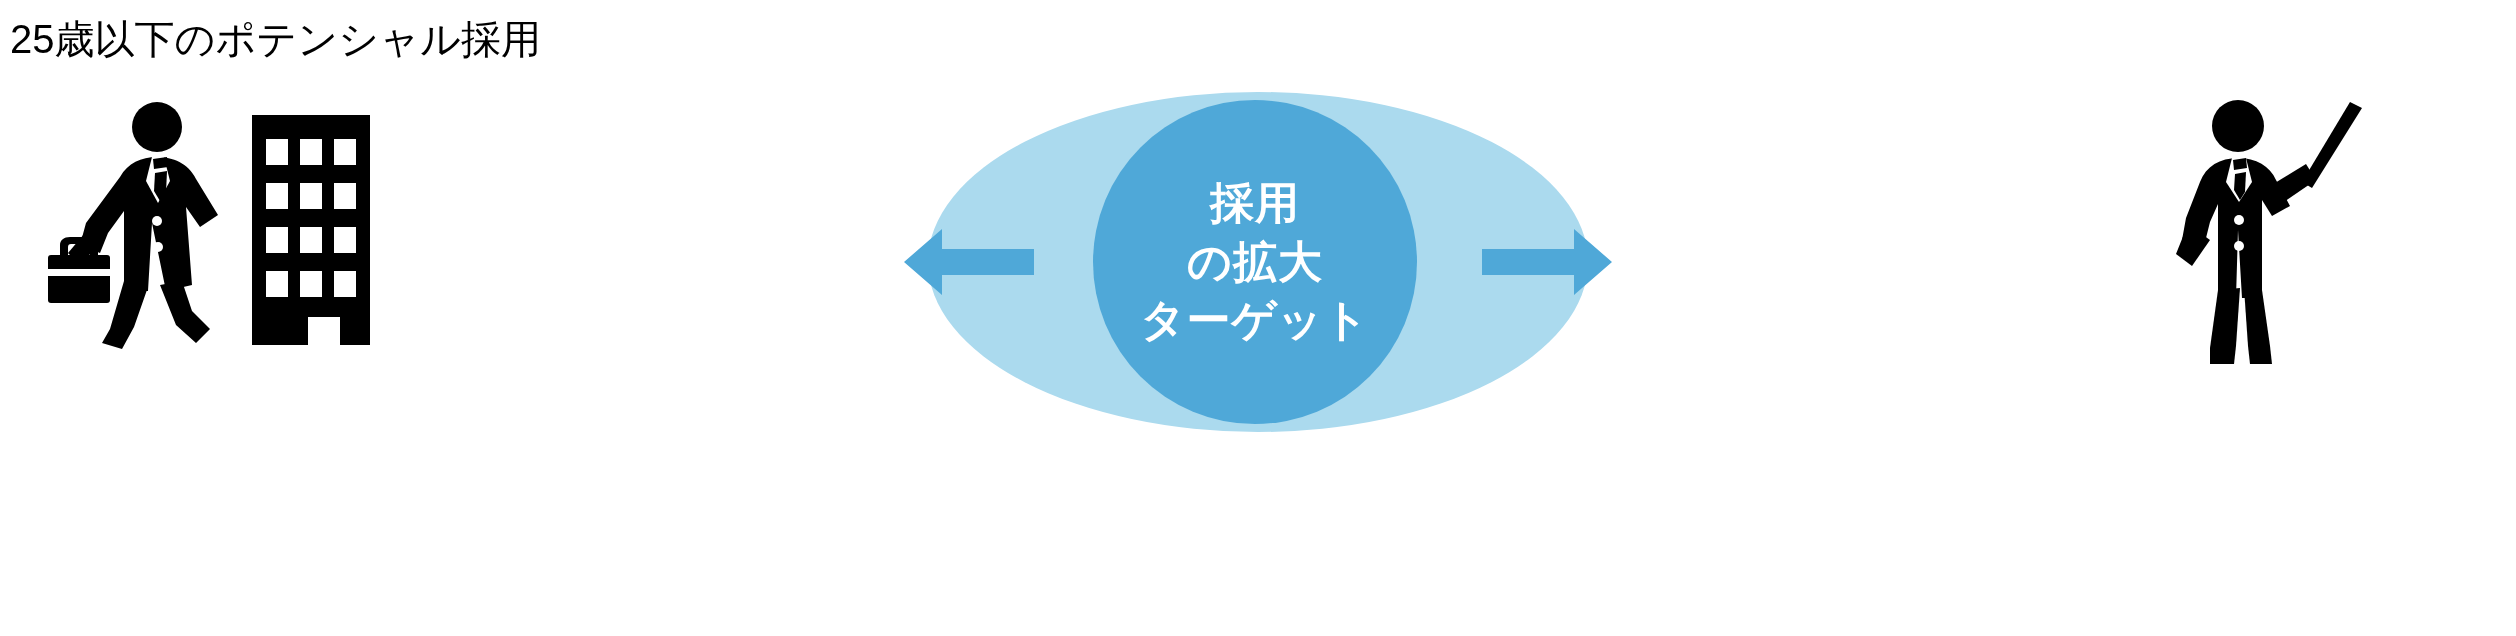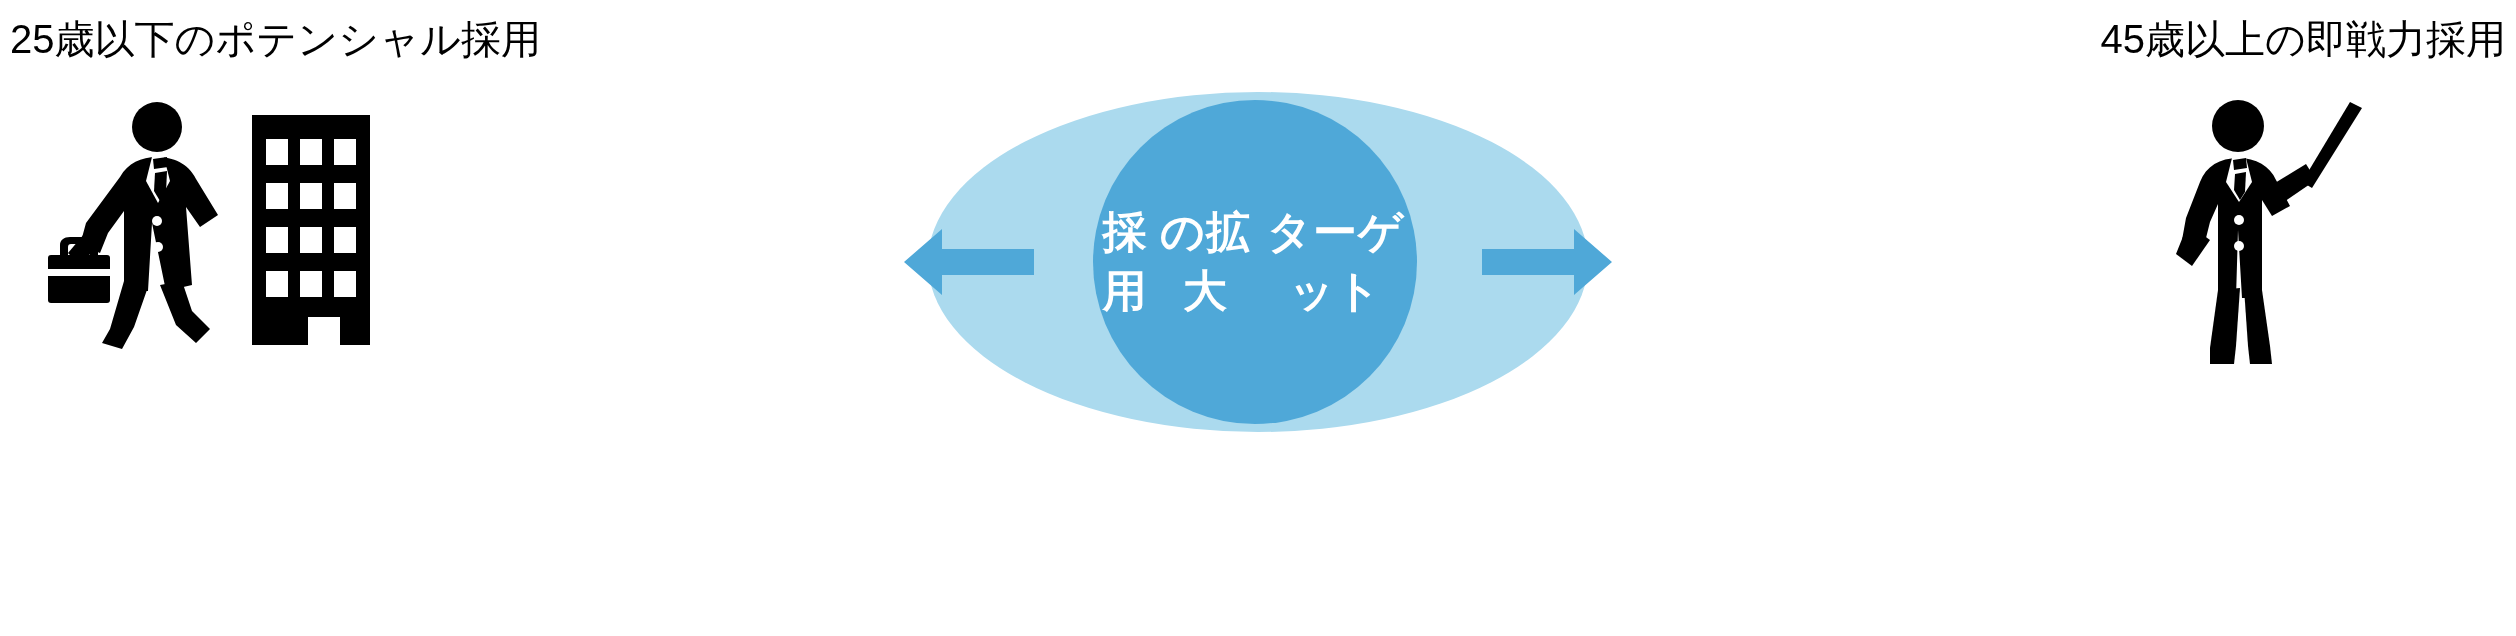--- a/index.html
+++ b/index.html
@@ -76,21 +76,21 @@
     border-radius: 50%;
     background: #4fa8d8;
   }
   #center-label {
     position: absolute;
     left: 165px;
     top: 8px;
     width: 324px;
     height: 324px;
     display: flex;
-    flex-direction: row;
+    flex-direction: column;
     align-items: center;
     justify-content: center;
     color: #ffffff;
     font-size: 44px;
     font-weight: bold;
     line-height: 1.34;
     letter-spacing: 1px;
     text-align: center;
     z-index: 4;
   }
@@ -104,21 +104,20 @@
   #arrow-left  { left: -24px; }
   #arrow-right { right: -24px; }
 </style>
 </head>
 <body>
 
 <div id="slide">
 
   <div class="heading" id="heading-left">25歳以下のポテンシャル採用</div>
 
-  <div class="heading" id="heading-right">45歳以上の即戦力採用</div>
 
   <div id="icon-group-left">
     <svg class="icon-svg" width="360" height="260" viewBox="0 0 360 260">
 
       <g fill="#000000">
 
         <circle cx="117" cy="32" r="25"></circle>
 
         <path d="M117 62
                  C 101 62, 88 68, 80 82

